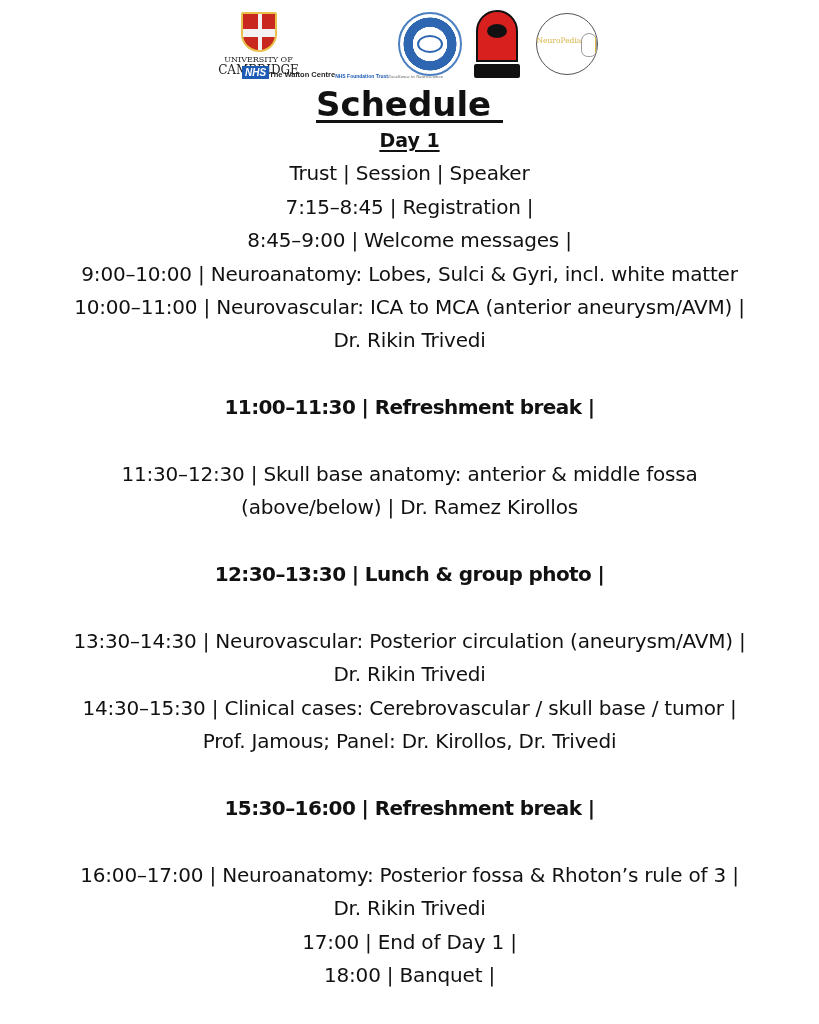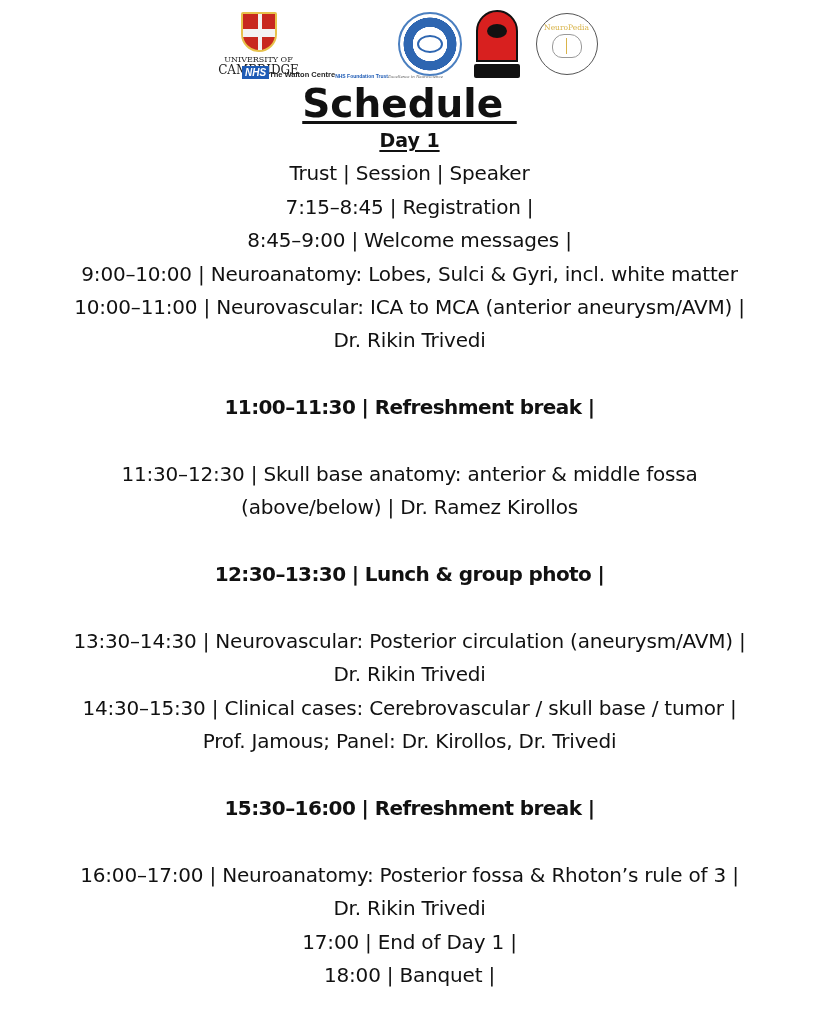--- a/index.html
+++ b/index.html
@@ -28,27 +28,27 @@
   .just { width:64px; height:64px; border-radius:50%; border:2px solid #4a7fc0; box-sizing:border-box;
           background:radial-gradient(circle, #ffffff 0 40%, #2e66b1 41% 62%, #ffffff 63% 100%); margin-right:12px; }
   .just .core { width:22px; height:14px; border:2px solid #2e66b1; border-radius:50%; background:#fff; }
   
   .mutah { width:46px; height:68px; margin-right:16px; }
   .mutah .arch { width:42px; height:52px; background:#d8201f; border:2px solid #111; border-radius:21px 21px 0 0;
                  box-sizing:border-box; position:absolute; top:0; left:2px; }
   .mutah .emb { position:absolute; top:14px; left:13px; width:20px; height:14px; background:#111; border-radius:50%; }
   .mutah .script { position:absolute; bottom:0; left:0; width:46px; height:14px; background:#111; border-radius:2px; }
   
-  .np { width:62px; height:62px; border-radius:50%; border:1.5px solid #555; box-sizing:border-box; background:#fff; flex-direction:column; }
+  .np { width:62px; height:62px; border-radius:50%; border:1.5px solid #555; box-sizing:border-box; background:#fff; flex-direction:row; }
   .np .nt { font-family:"DejaVu Serif","Liberation Serif",serif; font-size:7.5px; color:#d9b44a; margin-top:-8px; }
   .np .brain { width:28px; height:22px; border:1px solid #999; border-radius:12px 12px 10px 10px; margin-top:2px; position:relative; }
   .np .brain::after { content:""; position:absolute; left:13px; top:3px; width:1px; height:16px; background:#d9b44a; }
 
   .content { position:absolute; top:84px; left:0; width:819px; text-align:center; }
-  .title { font-family:"DejaVu Sans","Liberation Sans",sans-serif; font-weight:bold; font-size:39px;
+  .title { font-family:"DejaVu Sans","Liberation Sans",sans-serif; font-weight:bold; font-size:34px;
            text-decoration:underline; text-decoration-thickness:3px; text-underline-offset:4px;
            line-height:40px; height:40px; margin:0; white-space:pre; }
   .day { font-weight:bold; font-size:19px; text-decoration:underline; text-decoration-thickness:2px;
          text-underline-offset:3px; line-height:33.4px; height:33.4px; margin:0; }
   .line { font-size:20px; line-height:33.4px; min-height:33.4px; margin:0; white-space:nowrap; letter-spacing:-0.2px; }
   .line.bold { font-weight:bold; letter-spacing:-0.6px; }
   .blank { height:33.4px; }
 </style>
 </head>
 <body>

